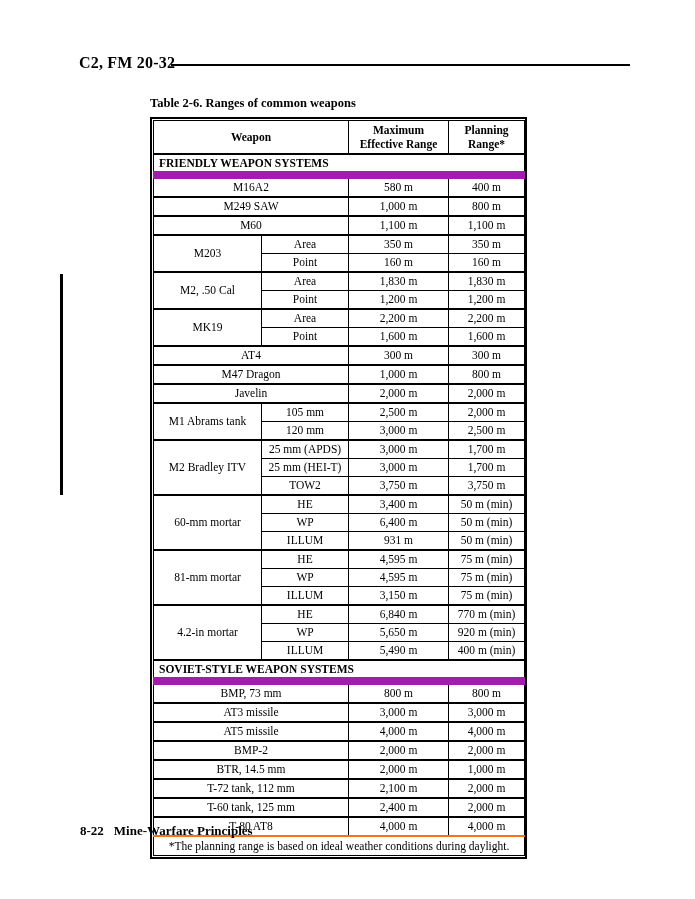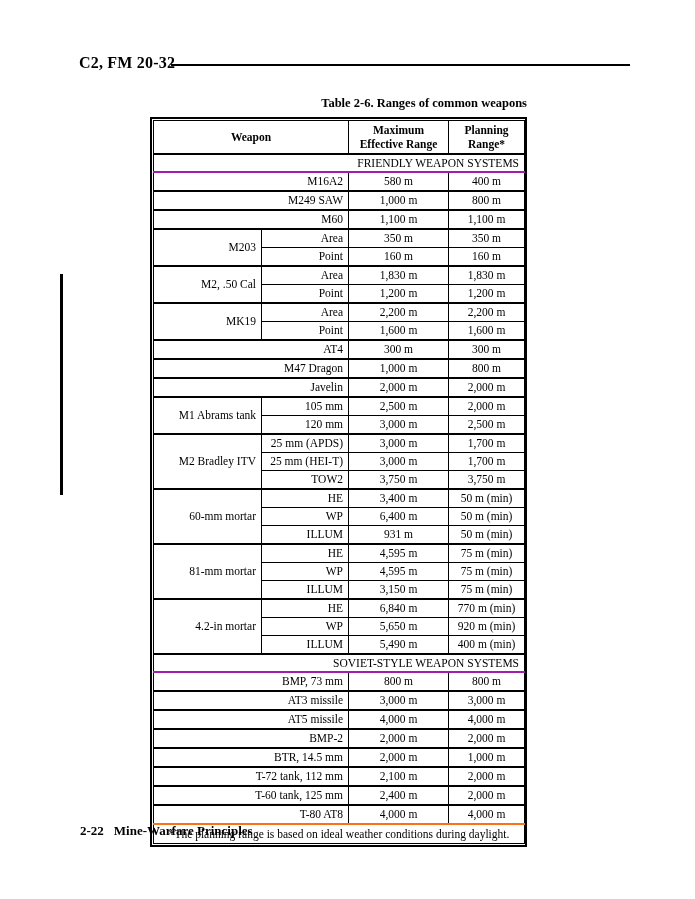--- a/index.html
+++ b/index.html
@@ -12,44 +12,44 @@
     font-size:16px; font-weight:bold; letter-spacing:0.2px;
   }
   .header-rule {
     position:absolute; left:171px; top:64px; width:459px; height:2px; background:#000;
   }
   .change-bar {
     position:absolute; left:60px; top:274px; width:3px; height:221px; background:#000;
   }
   .table-title {
     position:absolute; left:150px; top:96px; width:377px;
-    text-align:right; font-size:12.5px; font-weight:bold;
+    text-align:left; font-size:12.5px; font-weight:bold;
   }
   .table-wrap {
     position:absolute; left:150px; top:117px; width:377px;
     border:2px solid #000; padding:1px; box-sizing:border-box; background:#fff;
   }
   table.weapons {
     border-collapse:collapse; width:100%; table-layout:fixed;
     font-size:11.5px; color:#000;
   }
   table.weapons td {
     border:1px solid #000; padding:1px 5px; height:15px; line-height:13px;
     overflow:hidden; white-space:nowrap;
   }
   tr.th-row td {
     font-weight:bold; text-align:center; border-bottom:2px solid #000;
     height:30px; line-height:14px; white-space:normal;
   }
   tr.section-row td {
-    font-weight:normal; text-align:right;
-    border-top:2px solid #000; border-bottom:2px solid #a21caf; height:14px;
+    font-weight:bold; text-align:left;
+    border-top:2px solid #000; border-bottom:8px solid #a21caf; height:14px;
   }
   tr.group-start td { border-top:2px solid #000; }
-  td.weapon, td.variant { text-align:right; }
+  td.weapon, td.variant { text-align:center; }
   td.num { text-align:center; }
   tr.footnote-row td { border-top:2px solid #f97316; text-align:center; height:16px; }
   .footer {
     position:absolute; left:80px; top:823px;
     font-size:13px; font-weight:bold;
   }
   .footer .gap { display:inline-block; width:10px; }
 </style>
 </head>
 <body>
@@ -266,16 +266,16 @@
         </tbody>
       <tbody>
         <tr class="footnote-row">
           <td colspan="4">*The planning range is based on ideal weather conditions during daylight.</td>
         </tr>
       </tbody>
     </table>
   </div>
 
   <div class="footer">
-    <span>2-22</span><span class="gap"></span><span>Mine-Warfare Principles</span>
+    <span>8-22</span><span class="gap"></span><span>Mine-Warfare Principles</span>
   </div>
 
 </div>
 
 </body></html>

